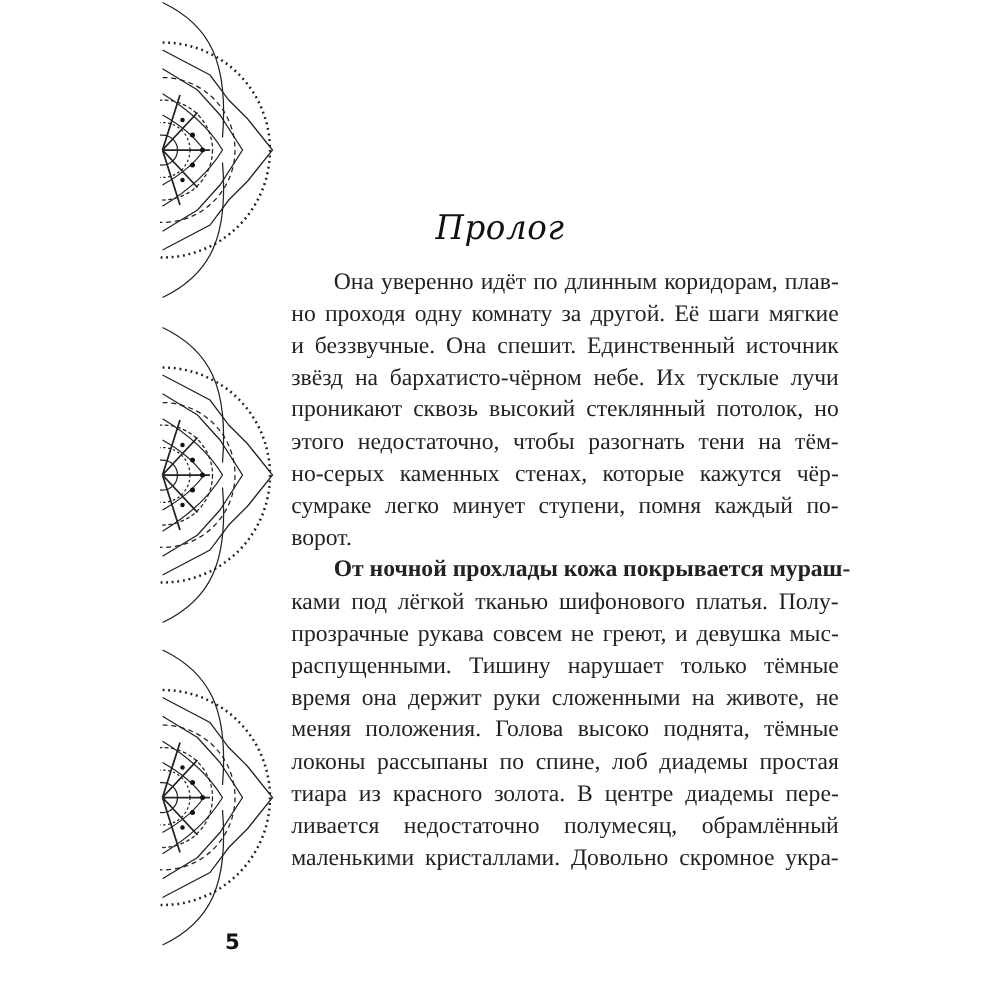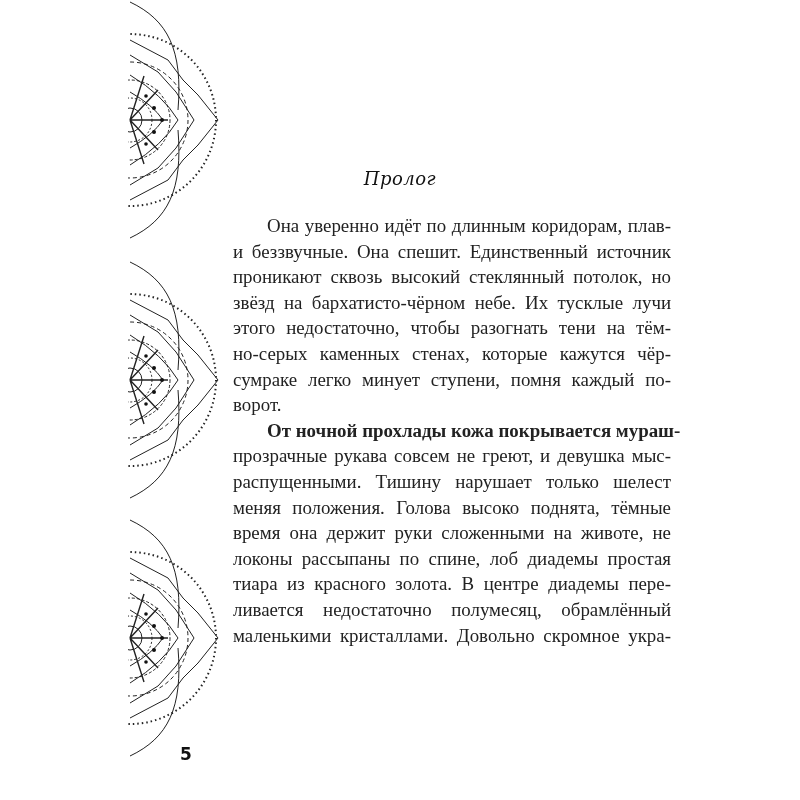--- a/index.html
+++ b/index.html
@@ -6,21 +6,21 @@
   body {
     width: 800px; height: 800px; background: #ffffff; position: relative; overflow: hidden;
     font-family: "DejaVu Serif", "Liberation Serif", serif;
     color: #1a1a1a;
   }
   .page { position: absolute; left: 0; top: 0; width: 800px; height: 800px; }
   .ornament-strip { position: absolute; left: 128px; top: 0; width: 100px; height: 800px; }
   .mandala { position: absolute; left: 0; }
   .chapter-title {
     position: absolute; left: 0; width: 800px; top: 168px; text-align: center;
-    font-family: "DejaVu Serif", serif; font-style: italic; font-size: 18px;
+    font-family: "DejaVu Serif", serif; font-style: italic; font-size: 26px;
     letter-spacing: 0.5px; color: #111;
   }
   .chapter-title span { display: inline-block; transform: scaleY(1.05); }
   .body-text {
     position: absolute; left: 233px; top: 213px; width: 438px;
     font-family: "Liberation Serif", serif; font-size: 18.9px; line-height: 25.6px;
     text-align: justify; color: #222;
   }
   .body-text p { margin: 0; text-indent: 34px; }
   .line { display: block; text-align: justify; text-align-last: justify; white-space: nowrap; }
@@ -107,34 +107,36 @@
     </svg>
   </div>
 
   <div class="chapter-title">
     <span>Пролог</span>
   </div>
 
   <div class="body-text">
     <p style="text-indent: 0px;">
       <span class="line" style="padding-left: 34px; font-family: Liberation Serif, serif;">Она уверенно идёт по длинным коридорам, плав-</span>
+      <span class="line">но проходя одну комнату за другой. Её шаги мягкие</span>
       <span class="line">и беззвучные. Она спешит. Единственный источник</span>
+      <span class="line">звёзд на бархатисто-чёрном небе. Их тусклые лучи</span>
       <span class="line">проникают сквозь высокий стеклянный потолок, но</span>
-      <span class="line">звёзд на бархатисто-чёрном небе. Их тусклые лучи</span>
       <span class="line">этого недостаточно, чтобы разогнать тени на тём-</span>
       <span class="line">но-серых каменных стенах, которые кажутся чёр-</span>
       <span class="line">сумраке легко минует ступени, помня каждый по-</span>
       <span class="line last">ворот.</span>
     </p>
     <p style="text-indent: 0px;">
       <span class="line" style="padding-left: 34px; font-weight: bold;">От ночной прохлады кожа покрывается мураш-</span>
+      <span class="line">ками под лёгкой тканью шифонового платья. Полу-</span>
       <span class="line">прозрачные рукава совсем не греют, и девушка мыс-</span>
-      <span class="line">распущенными. Тишину нарушает только шелест</span>
+      <span class="line">распущенными. Тишину нарушает только тёмные</span>
+      <span class="line">время она держит руки сложенными на животе, не</span>
       <span class="line">меняя положения. Голова высоко поднята, тёмные</span>
-      <span class="line">время она держит руки сложенными на животе, не</span>
       <span class="line">локоны рассыпаны по спине, лоб диадемы простая</span>
       <span class="line">тиара из красного золота. В центре диадемы пере-</span>
       <span class="line">ливается недостаточно полумесяц, обрамлённый</span>
       <span class="line">маленькими кристаллами. Довольно скромное укра-</span>
 
     </p>
   </div>
 
   <div class="page-number">5</div>
 

